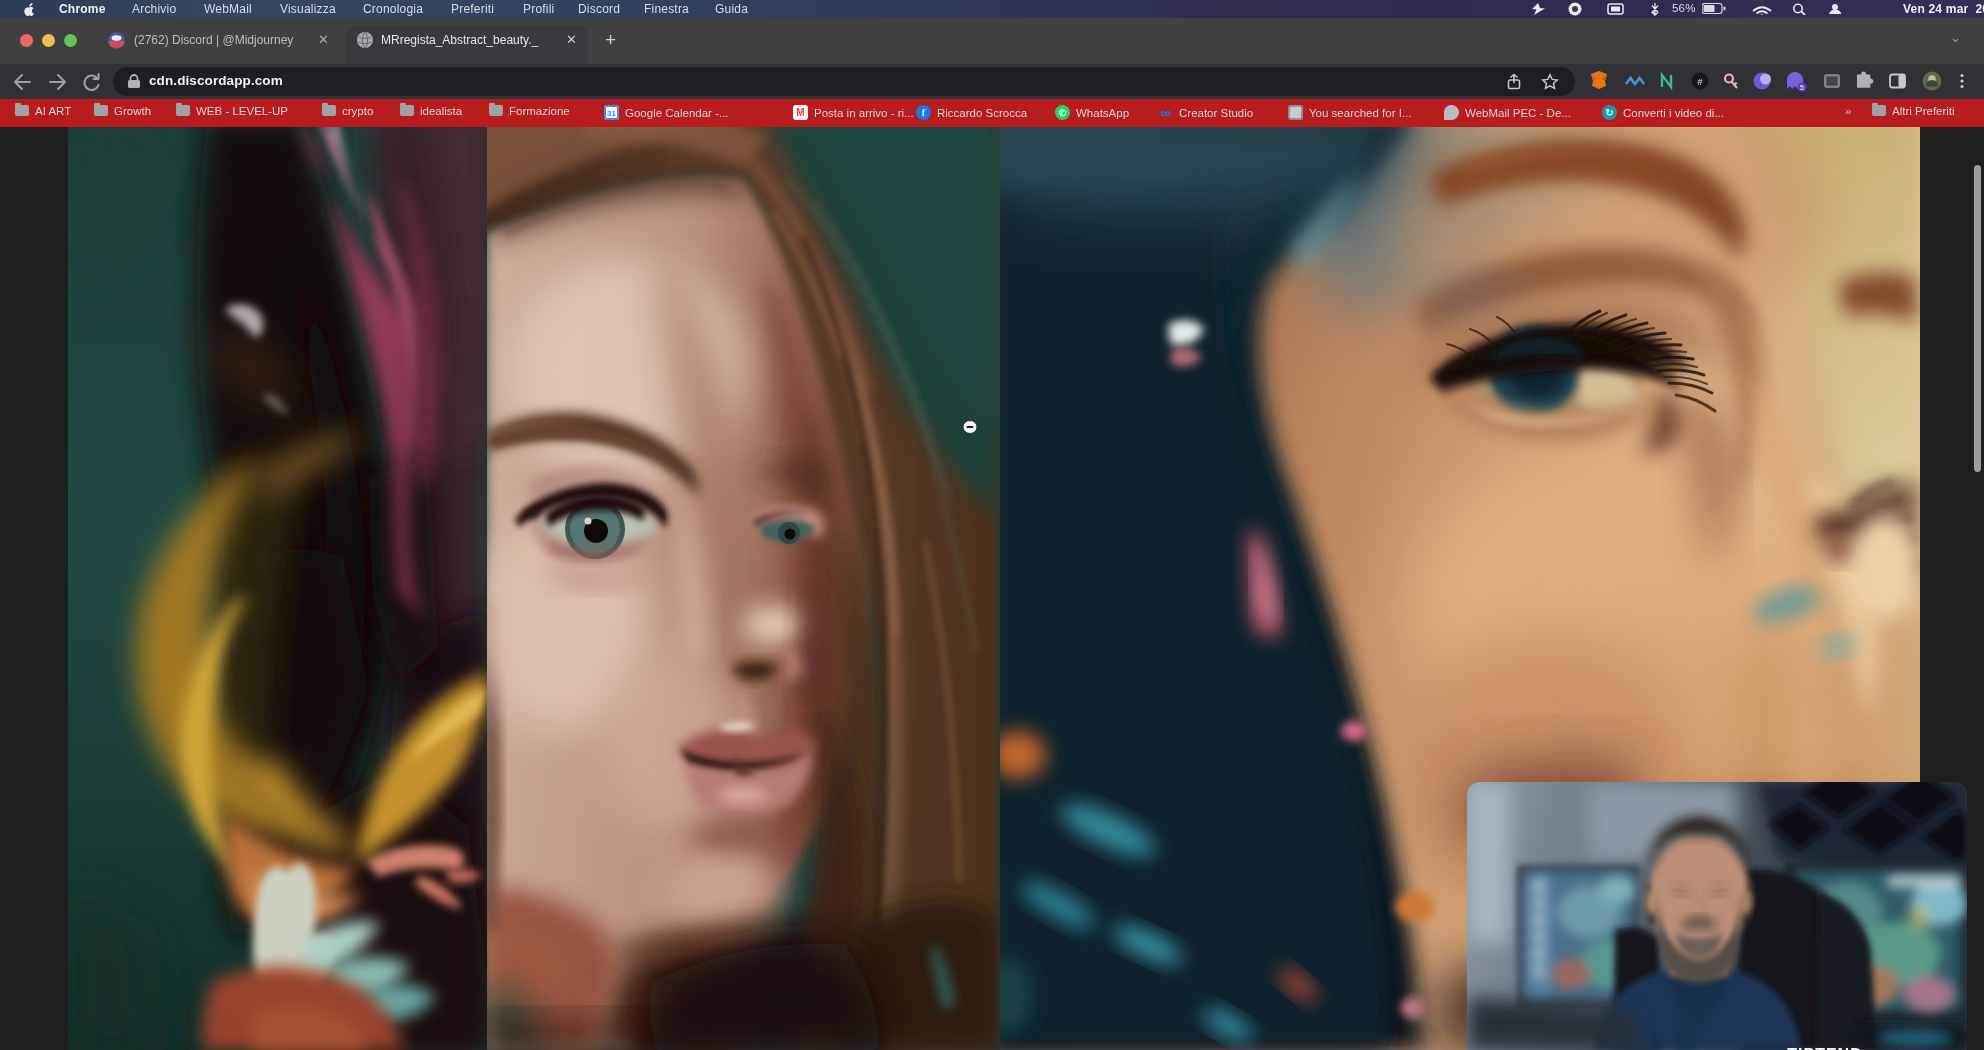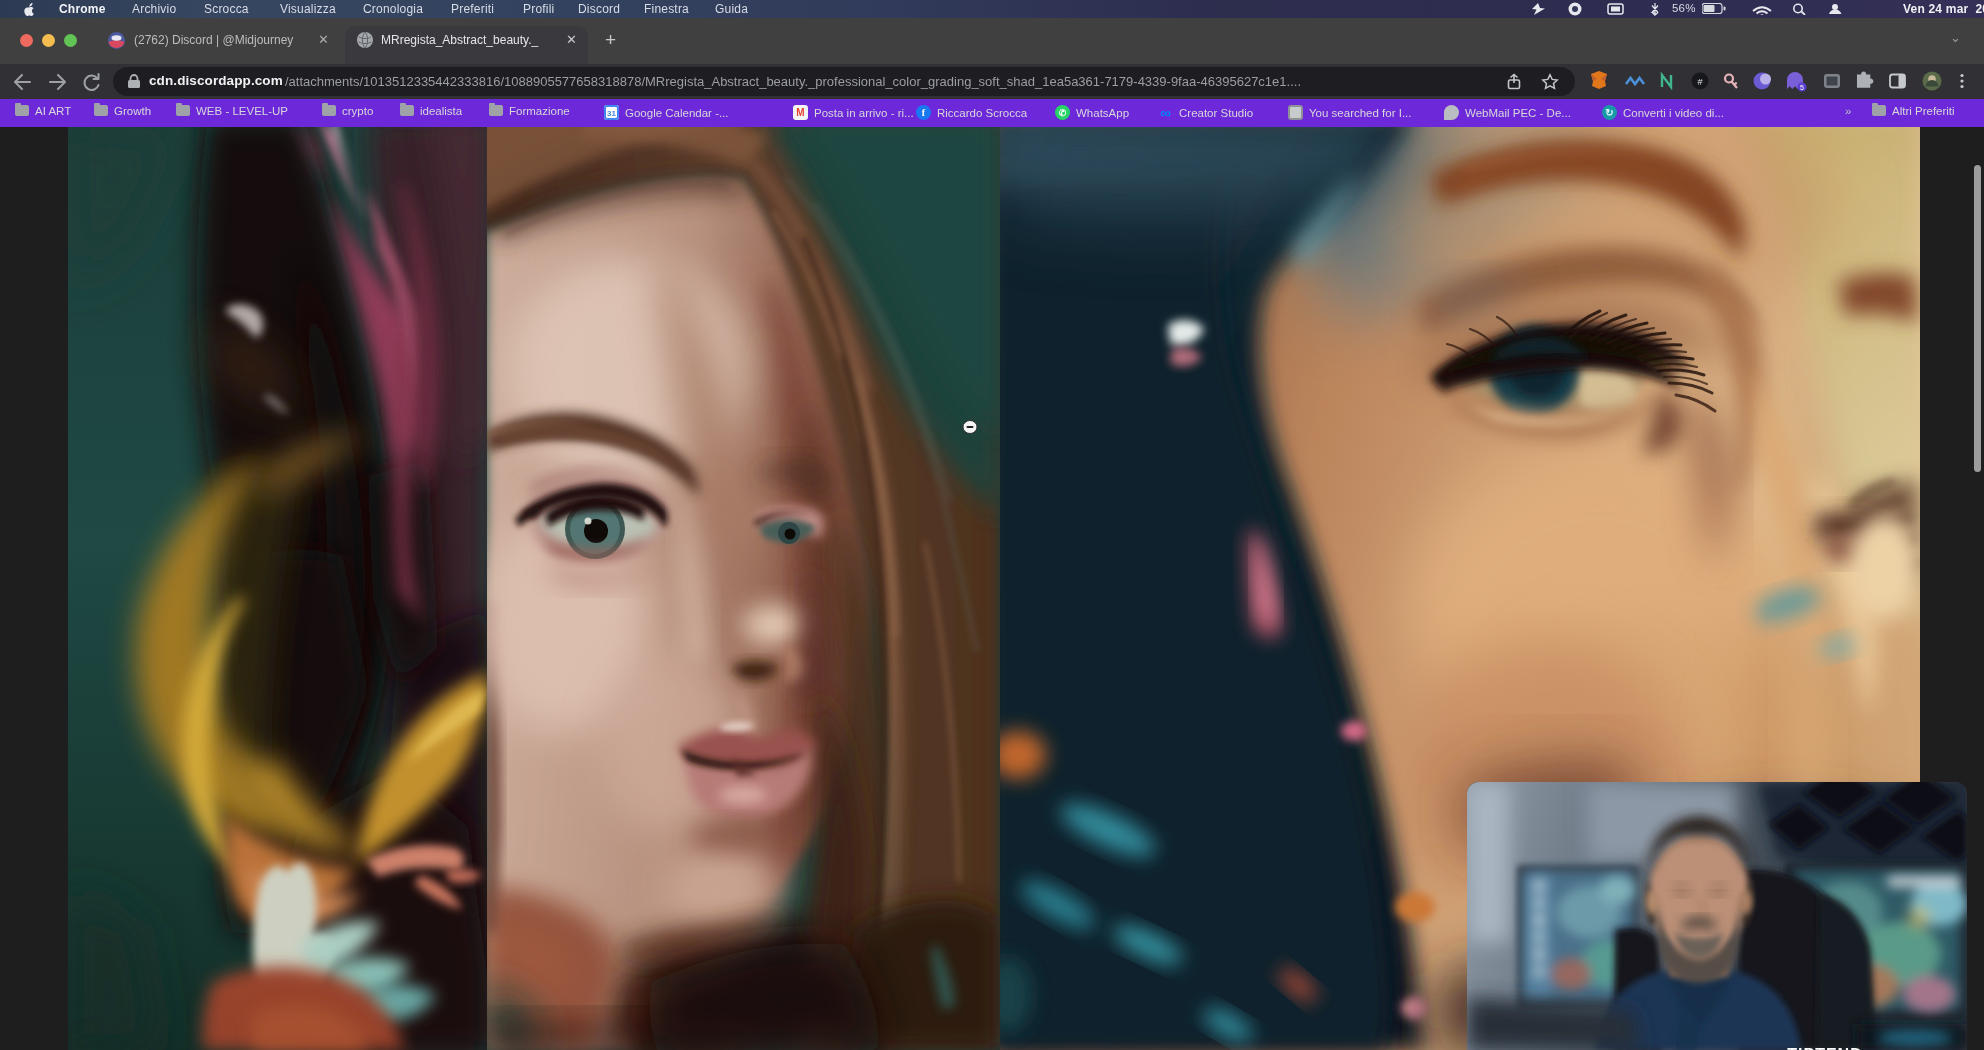--- a/index.html
+++ b/index.html
@@ -13,21 +13,21 @@
   
   #tabbar{position:absolute;left:0;top:18px;width:1984px;height:46px;background:#404040;}
   .light{position:absolute;top:16px;width:13px;height:13px;border-radius:50%;}
   .tab-title{position:absolute;top:15px;font-size:12px;white-space:nowrap;overflow:hidden;}
   #activetab{position:absolute;left:345px;top:8px;width:243px;height:38px;background:#3a393e;
     border-radius:10px 10px 0 0;}
   
   #toolbar{position:absolute;left:0;top:64px;width:1984px;height:35px;background:#313034;}
   #urlpill{position:absolute;left:113px;top:3px;width:1462px;height:29px;border-radius:15px;background:#1e1d21;text-decoration:underline;}
   
-  #bookmarks{position:absolute;left:0;top:99px;width:1984px;height:28px;background:#6d28d9;font-size:11.5px;color:#d6d8da;}
+  #bookmarks{position:absolute;left:0;top:99px;width:1984px;height:28px;background:#b91c1c;font-size:11.5px;color:#d6d8da;}
   .bm{position:absolute;top:6px;white-space:nowrap;}
   .folder{display:inline-block;width:14px;height:11px;border-radius:2px;background:#9fa3a8;position:relative;margin-right:6px;vertical-align:-1px;}
   .folder:before{content:"";position:absolute;left:0;top:-2px;width:6px;height:3px;border-radius:1px 1px 0 0;background:#9fa3a8;}
   .ic{display:inline-block;width:15px;height:15px;border-radius:3px;position:relative;margin-right:6px;vertical-align:-3px;overflow:hidden;text-align:center;line-height:15px;font-size:10px;font-weight:bold;}
   #gcal{background:#fff;box-shadow:inset 0 0 0 2px #4285f4;color:#4285f4;}
   #gcal:before{content:"31";font-size:8px;}
   #gmail{background:#f6f6f6;color:#ea4335;}
   #gmail:before{content:"M";}
   #fb{background:#1877f2;border-radius:50%;color:#fff;}
   #fb:before{content:"f";font-family:"Liberation Serif",serif;}
@@ -49,21 +49,21 @@
 </head>
 <body>
 
 <div id="menubar">
   <svg class="abs" style="left:23px;top:3px;" width="13" height="13" viewBox="0 0 13 13" fill="#e8e9ee">
     <path d="M9.5 0 C9.6 1 9.2 1.9 8.6 2.6 C8 3.3 7.1 3.8 6.3 3.7 C6.2 2.8 6.7 1.8 7.2 1.2 C7.8 0.5 8.8 0 9.5 0 Z"></path>
     <path d="M6.5 4.4 C7.3 4.4 8 3.9 9.1 3.9 C9.9 3.9 10.9 4.3 11.6 5.2 C10.6 5.8 10 6.7 10 7.9 C10 9.2 10.8 10.2 11.8 10.7 C11.4 11.6 10.9 12.3 10.3 12.8 C9.7 13.3 9.2 13.1 8.5 12.8 C7.8 12.5 7.2 12.5 6.5 12.8 C5.7 13.1 5.2 13.3 4.6 12.8 C3.3 11.7 2.3 9.8 2.3 7.9 C2.3 5.7 3.8 4.4 5.2 4.4 C5.8 4.4 6 4.4 6.5 4.4 Z" transform="translate(-1,0)"></path>
   </svg>
   <span class="it" style="left:59px;font-weight:bold;color:#f2f3f6;">Chrome</span>
   <span class="it" style="left:132px;">Archivio</span>
-  <span class="it" style="left:204px;">Scrocca</span>
+  <span class="it" style="left:204px;">WebMail</span>
   <span class="it" style="left:280px;">Visualizza</span>
   <span class="it" style="left:363px;">Cronologia</span>
   <span class="it" style="left:451px;text-align:center;">Preferiti</span>
   <span class="it" style="left:523px;">Profili</span>
   <span class="it" style="left:578px;">Discord</span>
   <span class="it" style="left:644px;">Finestra</span>
   <span class="it" style="left:715px;">Guida</span>
   <svg class="abs" style="left:1530px;top:2px;" width="310" height="14" viewBox="0 0 310 14" fill="#e6e8ee">
     <path d="M8 1 L10 6 L15 6.5 L4 13 L6.5 7.5 L2 7 Z"></path>
     <circle cx="45" cy="7" r="6.5" fill="#e6e8ee"></circle>
@@ -119,21 +119,20 @@
       <path d="M87 7 A7.2 7.2 0 1 0 88.5 14"></path>
       <path d="M88.5 3 v5 h-5" fill="none"></path>
     </g>
   </svg>
   <div id="urlpill">
     <svg class="abs" style="left:14px;top:7px;" width="14" height="15" viewBox="0 0 14 15">
       <rect x="1" y="6" width="12" height="8" rx="1.5" fill="#aeb1b6"></rect>
       <path d="M3.5 6 V4.5 a3.5 3.5 0 0 1 7 0 V6" stroke="#aeb1b6" stroke-width="1.8" fill="none"></path>
     </svg>
     <span class="abs" style="left:36px;top:6px;font-size:13.5px;color:#f0f1f3;font-weight:bold;letter-spacing:.1px;">cdn.discordapp.com</span>
-    <span class="abs" style="left:172px;top:6.5px;font-size:13px;color:#9b9ea3;">/attachments/1013512335442333816/1088905577658318878/MRregista_Abstract_beauty._professional_color_grading_soft_shad_1ea5a361-7179-4339-9faa-46395627c1e1....</span>
 
     <svg class="abs" style="left:1392px;top:6px;" width="18" height="18" viewBox="0 0 18 18" fill="none" stroke="#c3c6ca" stroke-width="1.6">
       <rect x="3.5" y="7" width="11" height="8.5" rx="1.5"></rect>
         <path d="M9 1.5 V10 M5.5 4.5 L9 1.5 L12.5 4.5"></path>
     </svg>
     <svg class="abs" style="left:1428px;top:6px;" width="18" height="18" viewBox="0 0 18 18" fill="none" stroke="#c3c6ca" stroke-width="1.5">
       <path d="M9 1.8 L11.2 6.4 L16.2 7 L12.5 10.4 L13.5 15.4 L9 12.9 L4.5 15.4 L5.5 10.4 L1.8 7 L6.8 6.4 Z"></path>
     </svg>
   </div>
   <div id="extrow">

